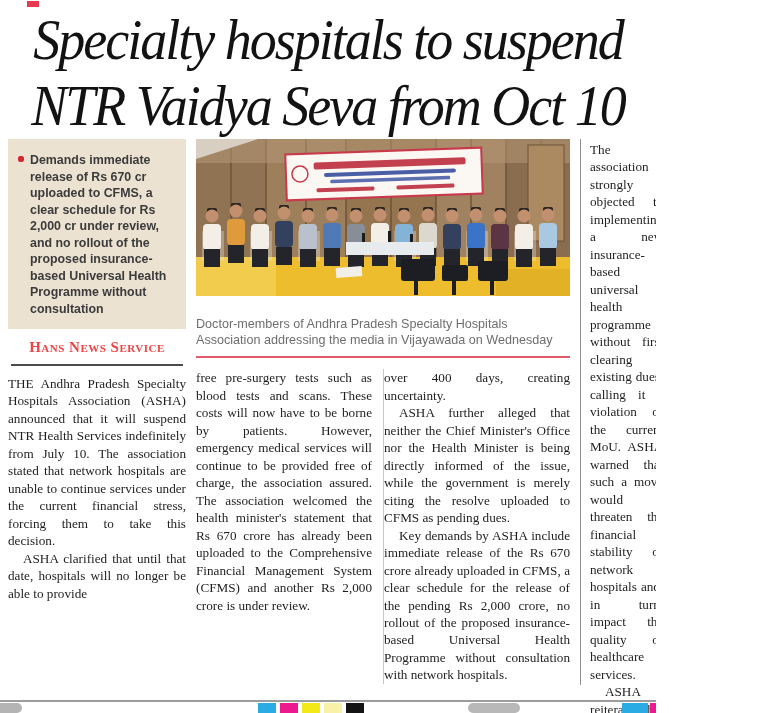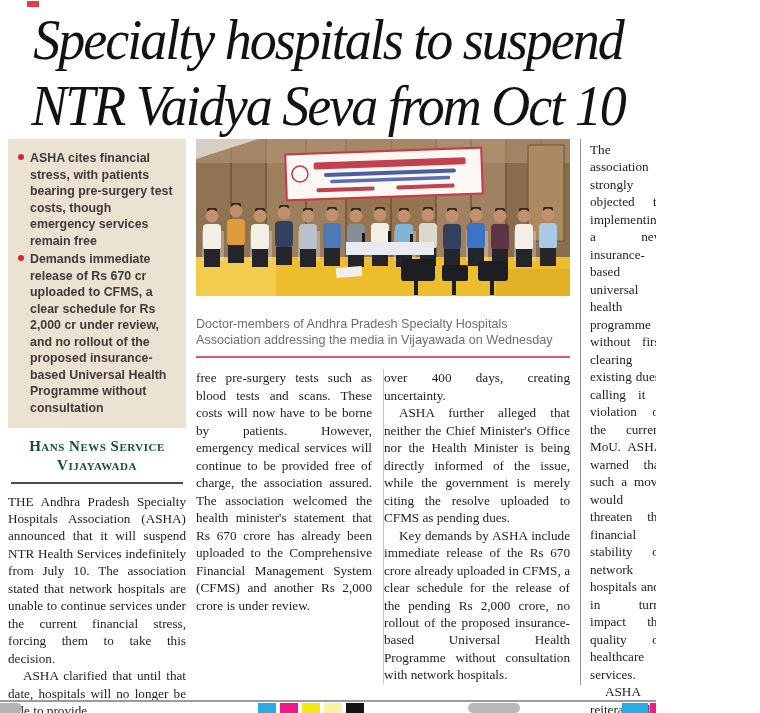--- a/index.html
+++ b/index.html
@@ -26,21 +26,21 @@
   .highlight-box ul { list-style:none; }
   .highlight-box li {
     position:relative; padding-left:14px; font-family:"Liberation Sans", sans-serif;
     font-weight:bold; font-size:12.4px; line-height:1.33; color:#3b3b3b; margin-bottom:2px;
   }
   .highlight-box li .bullet {
     position:absolute; left:2px; top:4px; width:6px; height:6px; border-radius:50%;
     background:#d12a30;
   }
   .byline { text-align:center; margin-top:9px; font-variant:small-caps; font-weight:bold;
-    font-size:15px; line-height:1.25; color:#14532d; letter-spacing:0.5px; }
+    font-size:15px; line-height:1.25; color:#ef4444; letter-spacing:0.5px; }
   .byline-rule { height:2px; background:#4b4b4b; margin:7px 3px 9px 3px; }
 
   
   .bodytext p {
     font-size:13.2px; line-height:1.325; text-align:justify; color:#1e1e1e;
     font-family:"Liberation Serif", serif;
   }
   .bodytext p.ind { text-indent:15px; }
 
   
@@ -86,31 +86,29 @@
     <div>NTR Vaidya Seva from Oct 10</div>
   </div>
 
   <div class="content">
 
     <div class="col1 bodytext">
       <div class="highlight-box">
         <ul>
           <li>
             <span class="bullet"></span>
-            <span>ASHA cites financial stress, with patients bearing pre-surgery test costs, though emergency services remain free</span>
           </li>
           <li>
             <span class="bullet"></span>
             <span>Demands immediate release of Rs 670 cr uploaded to CFMS, a clear schedule for Rs 2,000 cr under review, and no rollout of the proposed insurance-based Universal Health Programme without consultation</span>
           </li>
         </ul>
       </div>
       <div class="byline">
         <div>Hans News Service</div>
-        <div>Vijayawada</div>
       </div>
       <div class="byline-rule"></div>
       <p>THE Andhra Pradesh Specialty Hospitals Association (ASHA) announced that it will suspend NTR Health Services indefinitely from July 10. The association stated that network hospitals are unable to continue services under the current financial stress, forcing them to take this decision.</p>
       <p class="ind">ASHA clarified that until that date, hospitals will no longer be able to provide</p>
     </div>
 
     <div class="middle">
       <div class="photo-wrap">
         <svg width="374" height="157" viewBox="0 0 374 157">
 

